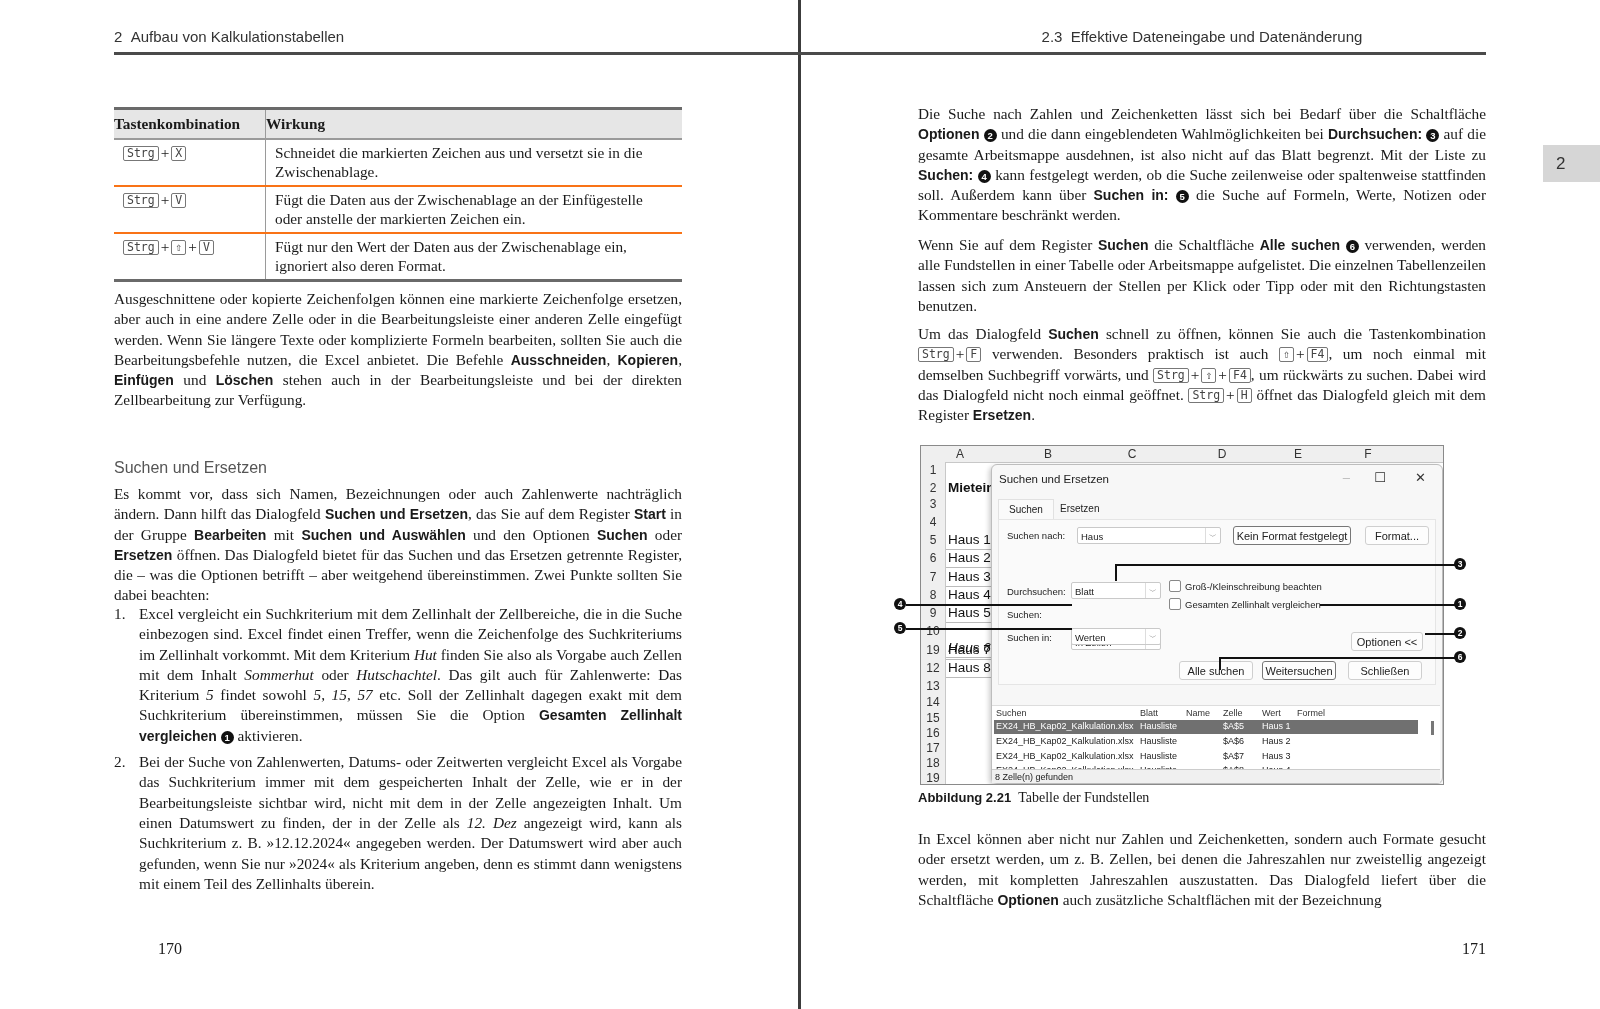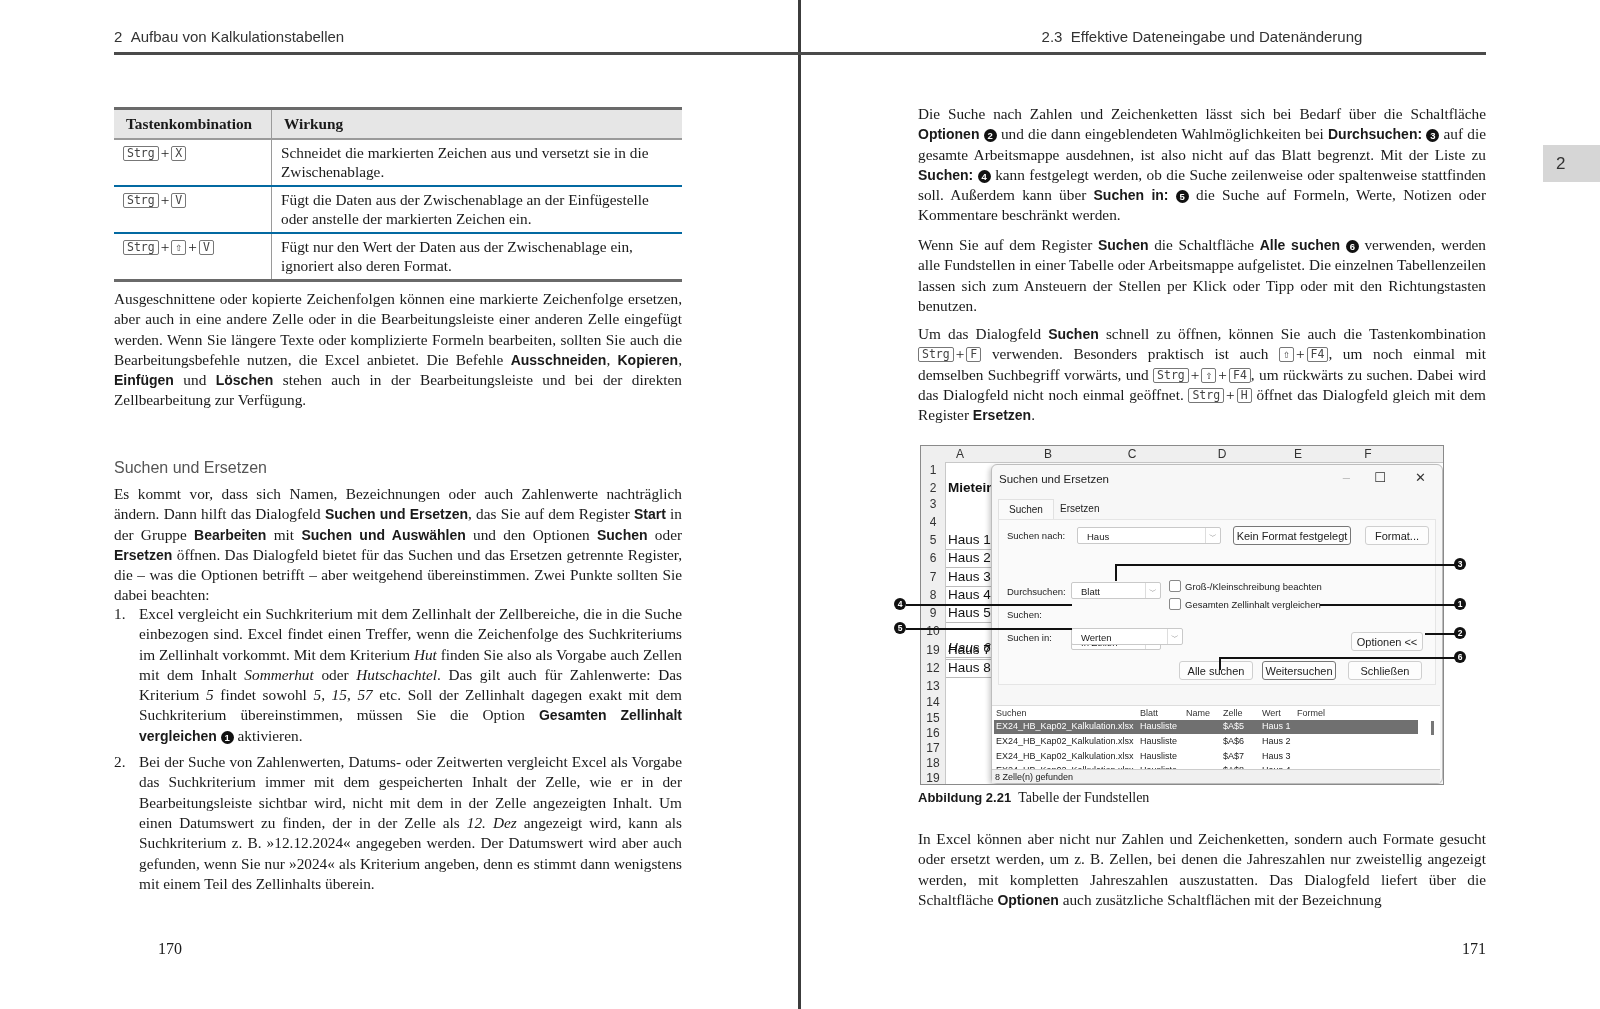--- a/index.html
+++ b/index.html
@@ -13,22 +13,22 @@
   .running-head { position: absolute; top: 28px; left: 0; right: 0; font-family: "Liberation Sans", "DejaVu Sans", sans-serif;
                   font-size: 15px; color: #333; height: 22px; }
   .page-left .running-head { text-align: left; }
   .page-right .running-head { text-align: center; }
   .head-rule { position: absolute; top: 52px; height: 3px; background: #4a4a4a; }
   .page-left .head-rule { left: 0; width: 686px; }
   .page-right .head-rule { left: -118px; width: 686px; }
   p, li { font-size: 15.3px; line-height: 20.3px; text-align: justify; margin: 0; hyphens: manual; }
   .para { position: absolute; left: 0; width: 568px; }
   table.keys { position: absolute; top: 107px; left: 0; width: 568px; border-collapse: collapse; font-size: 15.3px; line-height: 19.5px; }
-  table.keys th { background: #e6e6e6; text-align: left; padding: 4px 12px; border-top: 3px solid #6a6a6a; border-bottom: 2px solid #9a9a9a; font-weight: bold; }
-  table.keys td { padding: 3px 9px 3px 9px; vertical-align: top; border-bottom: 2px solid #0369a1; }
+  table.keys th { background: #e6e6e6; text-align: left; padding: 4px 0; border-top: 3px solid #6a6a6a; border-bottom: 2px solid #9a9a9a; font-weight: bold; }
+  table.keys td { padding: 3px 9px 3px 9px; vertical-align: top; border-bottom: 2px solid #f97316; }
   table.keys tr:last-child td { border-bottom: 3px solid #6a6a6a; }
   table.keys th:first-child, table.keys td:first-child { border-right: 1.5px solid #9a9a9a; width: 133px; }
   .kbd { display: inline-block; border: 1px solid #777; border-radius: 2px; font-family: "DejaVu Sans Mono", "Liberation Mono", monospace;
          font-size: 11.5px; line-height: 13px; padding: 0 3px; color: #444; vertical-align: 1px; background: #fff; }
   .plus { margin: 0 2px; }
   .subhead { position: absolute; left: 0; top: 459px; font-family: "Liberation Sans", "DejaVu Sans", sans-serif; font-size: 16px; color: #555; }
   ol.points { position: absolute; left: 0; top: 604px; width: 568px; margin: 0; padding: 0; list-style: none; }
   ol.points li { position: relative; padding-left: 25px; margin-bottom: 6px; }
   ol.points li .num { position: absolute; left: 0; top: 0; }
   .callnum { display: inline-block; width: 13px; height: 13px; border-radius: 50%; background: #111; color: #fff;
@@ -50,21 +50,21 @@
   .cellA { position: absolute; left: 25px; width: 45px; height: 17px; font-size: 13.5px; color: #111; border-bottom: 1px solid #bbb; padding-left: 2px; }
   .cellA.title { font-weight: bold; border-bottom: none; }
   .dialog { position: absolute; left: 70px; top: 18px; width: 450px; height: 318px; background: #f7f7f7; border: 1px solid #bdbdbd;
             border-radius: 6px; box-shadow: -2px 2px 5px rgba(0,0,0,0.2); }
   .dlg-title { position: absolute; left: 7px; top: 8px; font-size: 11.5px; color: #222; }
   .win-btn { position: absolute; top: 5px; font-size: 13px; color: #333; }
   .dlg-tab { position: absolute; top: 34px; height: 20px; font-size: 10px; color: #222; line-height: 20px; padding: 0 10px; }
   .dlg-tab.active { background: #fafafa; border: 1px solid #e1e1e1; border-bottom: none; }
   .dlg-panel { position: absolute; left: 6px; top: 54px; width: 436px; height: 164px; background: #fafafa; border: 1px solid #e5e5e5; }
   .lbl { position: absolute; font-size: 9.5px; color: #222; }
-  .field { position: absolute; height: 17px; background: #fff; border: 1px solid #c9c9c9; border-radius: 2px; font-size: 9.5px; line-height: 17px; padding-left: 9px; box-sizing: border-box; color: #222; }
+  .field { position: absolute; height: 17px; background: #fff; border: 1px solid #c9c9c9; border-radius: 2px; font-size: 9.5px; line-height: 17px; padding-left: 3px; box-sizing: border-box; color: #222; }
   .field .chev { position: absolute; right: 0; top: 0; width: 14px; height: 15px; border-left: 1px solid #ddd; text-align: center; font-size: 8px; color: #888; }
   .btn { position: absolute; height: 19px; background: #fdfdfd; border: 1px solid #cfcfcf; border-radius: 3px; font-size: 11px; color: #222;
          text-align: center; line-height: 19px; box-sizing: border-box; }
   .btn.strong { border: 1px solid #777; }
   .chk { position: absolute; font-size: 9.5px; color: #222; }
   .chk .box { display: inline-block; width: 10px; height: 10px; border: 1px solid #888; border-radius: 2px; background: #fff; vertical-align: -2px; margin-right: 4px; }
   .results { position: absolute; left: 0; top: 240px; width: 448px; height: 66px; background: #fff; border-top: 1px solid #ddd; }
   .res-hdr { position: absolute; top: 2px; font-size: 9px; color: #333; }
   .res-row { position: absolute; left: 2px; width: 424px; height: 14px; font-size: 9px; color: #222; }
   .res-row.sel { background: #707070; color: #fff; }
@@ -203,21 +203,21 @@
       <div class="lbl" style="left:8px;top:10px;">Suchen nach:</div>
       <div class="field" style="left:78px;top:7px;width:144px;"><span>Haus</span><span class="chev">﹀</span></div>
       <div class="btn strong" style="left:234px;top:6px;width:118px;">Kein Format festgelegt</div>
       <div class="btn" style="left:366px;top:6px;width:64px;">Format...</div>
 
       <div class="lbl" style="left:8px;top:66px;">Durchsuchen:</div>
       <div class="field" style="left:72px;top:62px;width:90px;"><span>Blatt</span><span class="chev">﹀</span></div>
       <div class="lbl" style="left:8px;top:89px;">Suchen:</div>
       <div class="field" style="left:72px;top:85px;width:90px;margin-top:28px;"><span>In Zeilen</span><span class="chev">﹀</span></div>
       <div class="lbl" style="left:8px;top:112px;">Suchen in:</div>
-      <div class="field" style="left:72px;top:108px;width:112px;"><span>Werten</span><span class="chev">﹀</span></div>
+      <div class="field" style="left:72px;top:108px;width:90px;"><span>Werten</span><span class="chev">﹀</span></div>
 
       <div class="chk" style="left:170px;top:60px;"><span class="box"></span><span>Groß-/Kleinschreibung beachten</span></div>
       <div class="chk" style="left:170px;top:78px;"><span class="box"></span><span>Gesamten Zellinhalt vergleichen</span></div>
 
       <div class="btn" style="left:352px;top:112px;width:72px;">Optionen &lt;&lt;</div>
     </div>
 
     <div class="btn" style="left:187px;top:196px;width:74px;">Alle suchen</div>
     <div class="btn strong" style="left:270px;top:196px;width:74px;">Weitersuchen</div>
     <div class="btn" style="left:356px;top:196px;width:74px;">Schließen</div>

